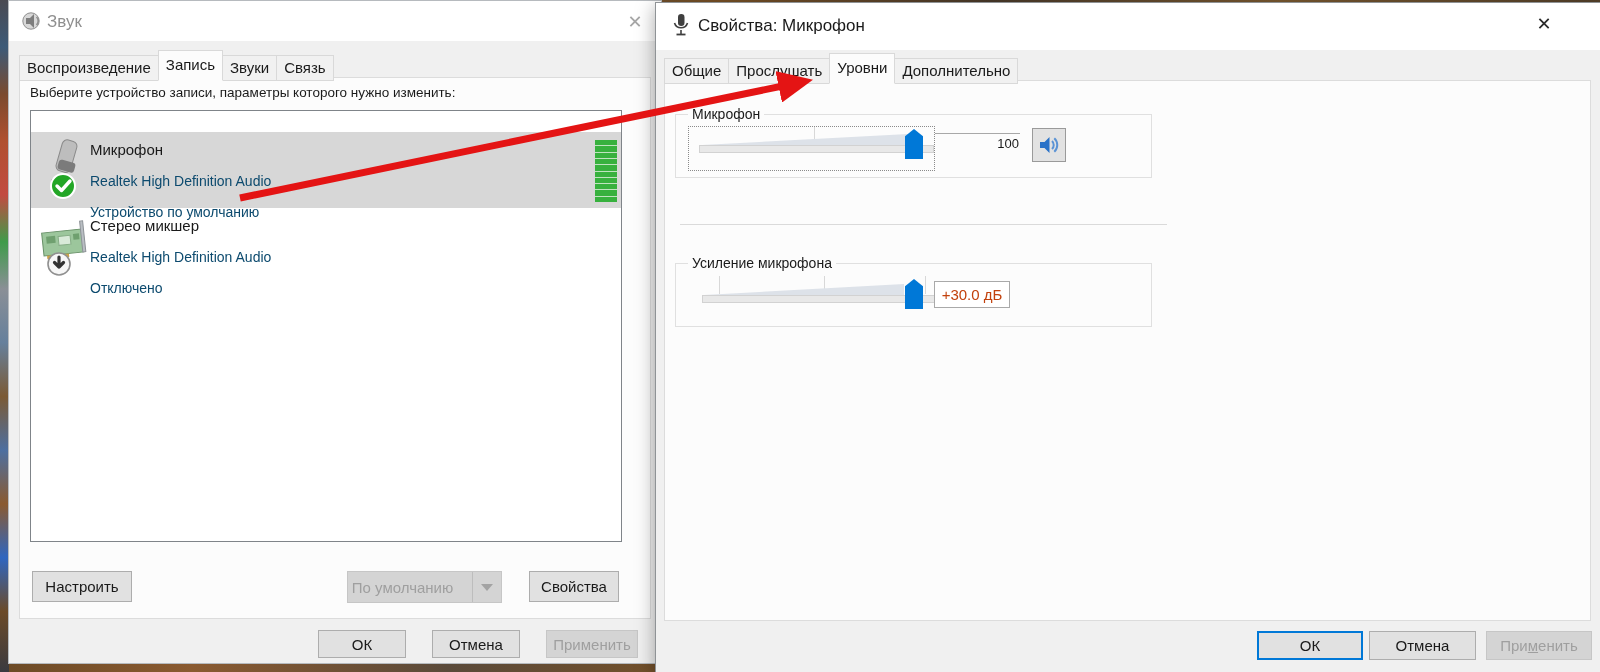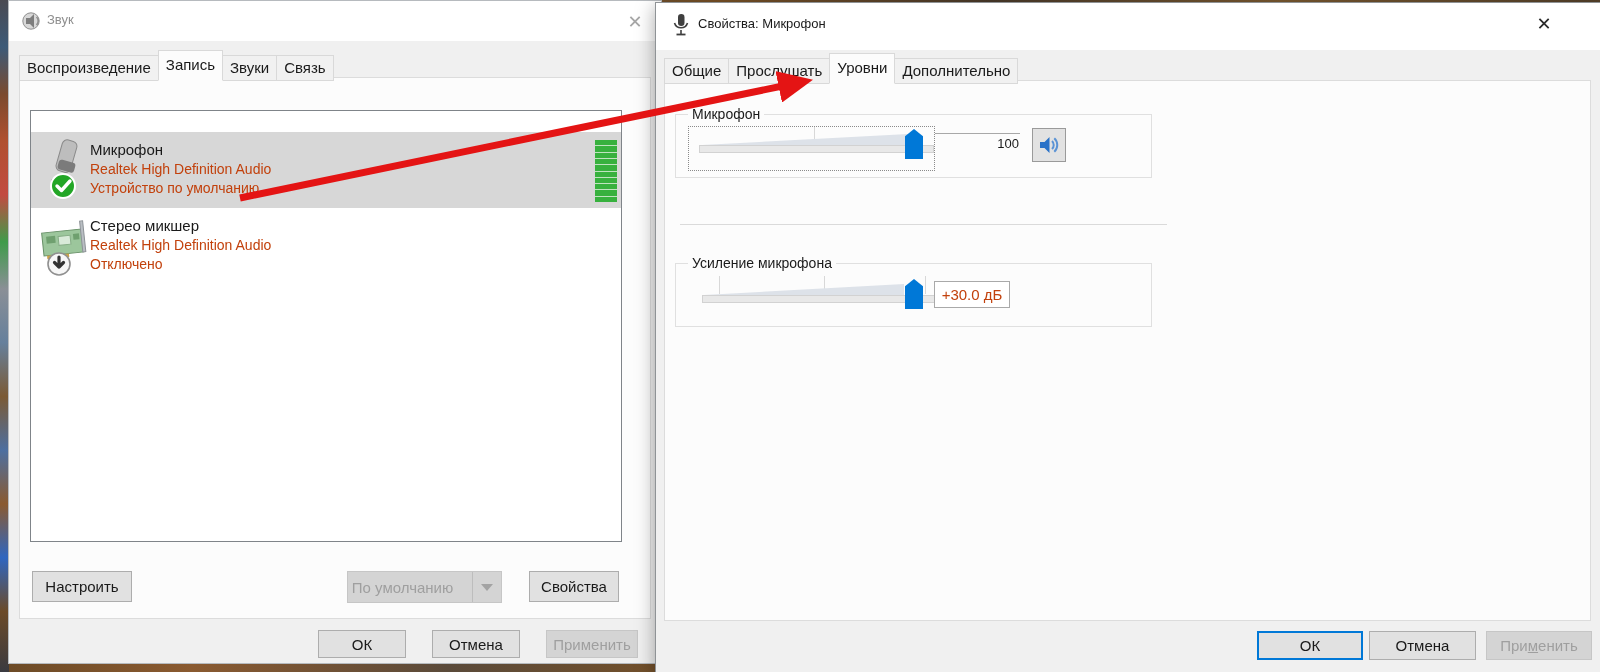--- a/index.html
+++ b/index.html
@@ -9,21 +9,21 @@
   
   .desktop-sliver{position:absolute;left:0;top:0;width:9px;height:672px;z-index:0;
     background:linear-gradient(180deg,#4a4a52 0%,#3c5a78 7%,#7a4a2e 14%,#b0502f 21%,#c24b41 29%,#3f9b4a 36%,#8a8f96 43%,#66809c 51%,#7b5a35 59%,#4d6fa0 67%,#8a5a30 75%,#2f66c0 83%,#6b4a28 91%,#3a3a40 100%);}
   .window{position:absolute;background:#f0f0f0;}
   #win-left{left:8px;top:0;width:652px;height:662px;border:1px solid #b6babe;z-index:1;}
   #win-right{left:655px;top:2px;width:944px;height:670px;border:1px solid #8f9396;z-index:2;box-shadow:0 4px 18px rgba(0,0,0,.35);}
   .titlebar{position:absolute;left:0;top:0;right:0;background:#ffffff;}
   #win-left .titlebar{height:40px;}
   #win-right .titlebar{height:47px;}
   .title-icon{position:absolute;left:13px;top:9px;width:22px;height:22px;}
-  .title-text{position:absolute;left:38px;top:11px;font-size:13px;}
+  .title-text{position:absolute;left:38px;top:11px;font-size:17px;}
   #win-left .title-text{color:#8f8f8f;}
   #win-right .title-text{color:#1a1a1a;}
   .close-btn{position:absolute;top:8px;width:28px;height:26px;display:flex;align-items:center;justify-content:center;
     font-size:18px;font-weight:400;cursor:default;}
   #win-left .close-btn{right:12px;color:#a6a6a6;}
   #win-right .close-btn{left:874px;color:#2a2a2a;}
   
   .tabstrip{position:absolute;display:flex;align-items:flex-end;z-index:3;}
   #win-left .tabstrip{left:10px;top:49px;}
   #win-right .tabstrip{left:8px;top:50px;}
@@ -35,21 +35,21 @@
   #page-left{left:10px;top:76px;width:630px;height:540px;}
   #page-right{left:8px;top:77px;width:925px;height:539px;}
   .instruction{position:absolute;left:10px;top:7px;font-size:13.5px;color:#1a1a1a;}
   
   .listbox{position:absolute;left:10px;top:32px;width:590px;height:430px;background:#ffffff;border:1px solid #7f8489;}
   .dev-row{position:absolute;left:0;width:100%;height:76px;}
   .dev-row.selected{background:#d7d7d7;}
   .dev-icon{position:absolute;left:8px;top:7px;width:52px;height:62px;}
   .dev-text{position:absolute;left:59px;top:9px;}
   .dev-name{font-size:15px;color:#1a1a1a;}
-  .dev-sub{font-size:14px;color:#c2410c;margin-top:3px;}
+  .dev-sub{font-size:14px;color:#0c4a6e;margin-top:15px;}
   .meter{position:absolute;right:4px;top:8px;width:22px;height:62px;
     background:repeating-linear-gradient(180deg,#37b13e 0 5.3px,#bfe3bf 5.3px 6.3px);}
   
   .btn{position:absolute;background:#e1e1e1;border:1px solid #adadad;font-size:15px;color:#1a1a1a;
     display:flex;align-items:center;justify-content:center;box-sizing:border-box;}
   .btn.disabled{background:#d4d4d4;border-color:#c6c6c6;color:#9f9f9f;}
   .btn.default-focus{border:2px solid #0078d7;}
   .split-arrow{position:absolute;right:0;top:0;bottom:0;width:28px;border-left:1px solid #bdbdbd;
     display:flex;align-items:center;justify-content:center;}
   .split-arrow .tri{width:0;height:0;border-left:6px solid transparent;border-right:6px solid transparent;border-top:7px solid #a3a3a3;}
@@ -90,20 +90,21 @@
     </div>
 
     <div class="tabstrip">
       <div class="tab">Воспроизведение</div>
       <div class="tab active">Запись</div>
       <div class="tab">Звуки</div>
       <div class="tab">Связь</div>
     </div>
 
     <div class="tabpage" id="page-left">
+      <div class="instruction">Выберите устройство записи, параметры которого нужно изменить:</div>
 
       <div class="listbox">
 
         <div class="dev-row selected" style="top:21px;">
           <svg class="dev-icon" viewBox="0 0 52 62">
             <rect x="20" y="1" width="15" height="32" rx="5" transform="rotate(16 27 17)" fill="#bdbdbd" stroke="#8a8a8a"></rect>
             <rect x="19" y="22" width="17" height="10" rx="3" transform="rotate(16 27 27)" fill="#7b7b7b"></rect>
             <ellipse cx="19" cy="42" rx="7" ry="4" fill="#5f5f5f"></ellipse>
             <circle cx="24" cy="47" r="12" fill="#22a626" stroke="#ffffff" stroke-width="2"></circle>
             <path d="M18,47 l4.5,4.5 L31,42" fill="none" stroke="#ffffff" stroke-width="3.4" stroke-linecap="round" stroke-linejoin="round"></path>

